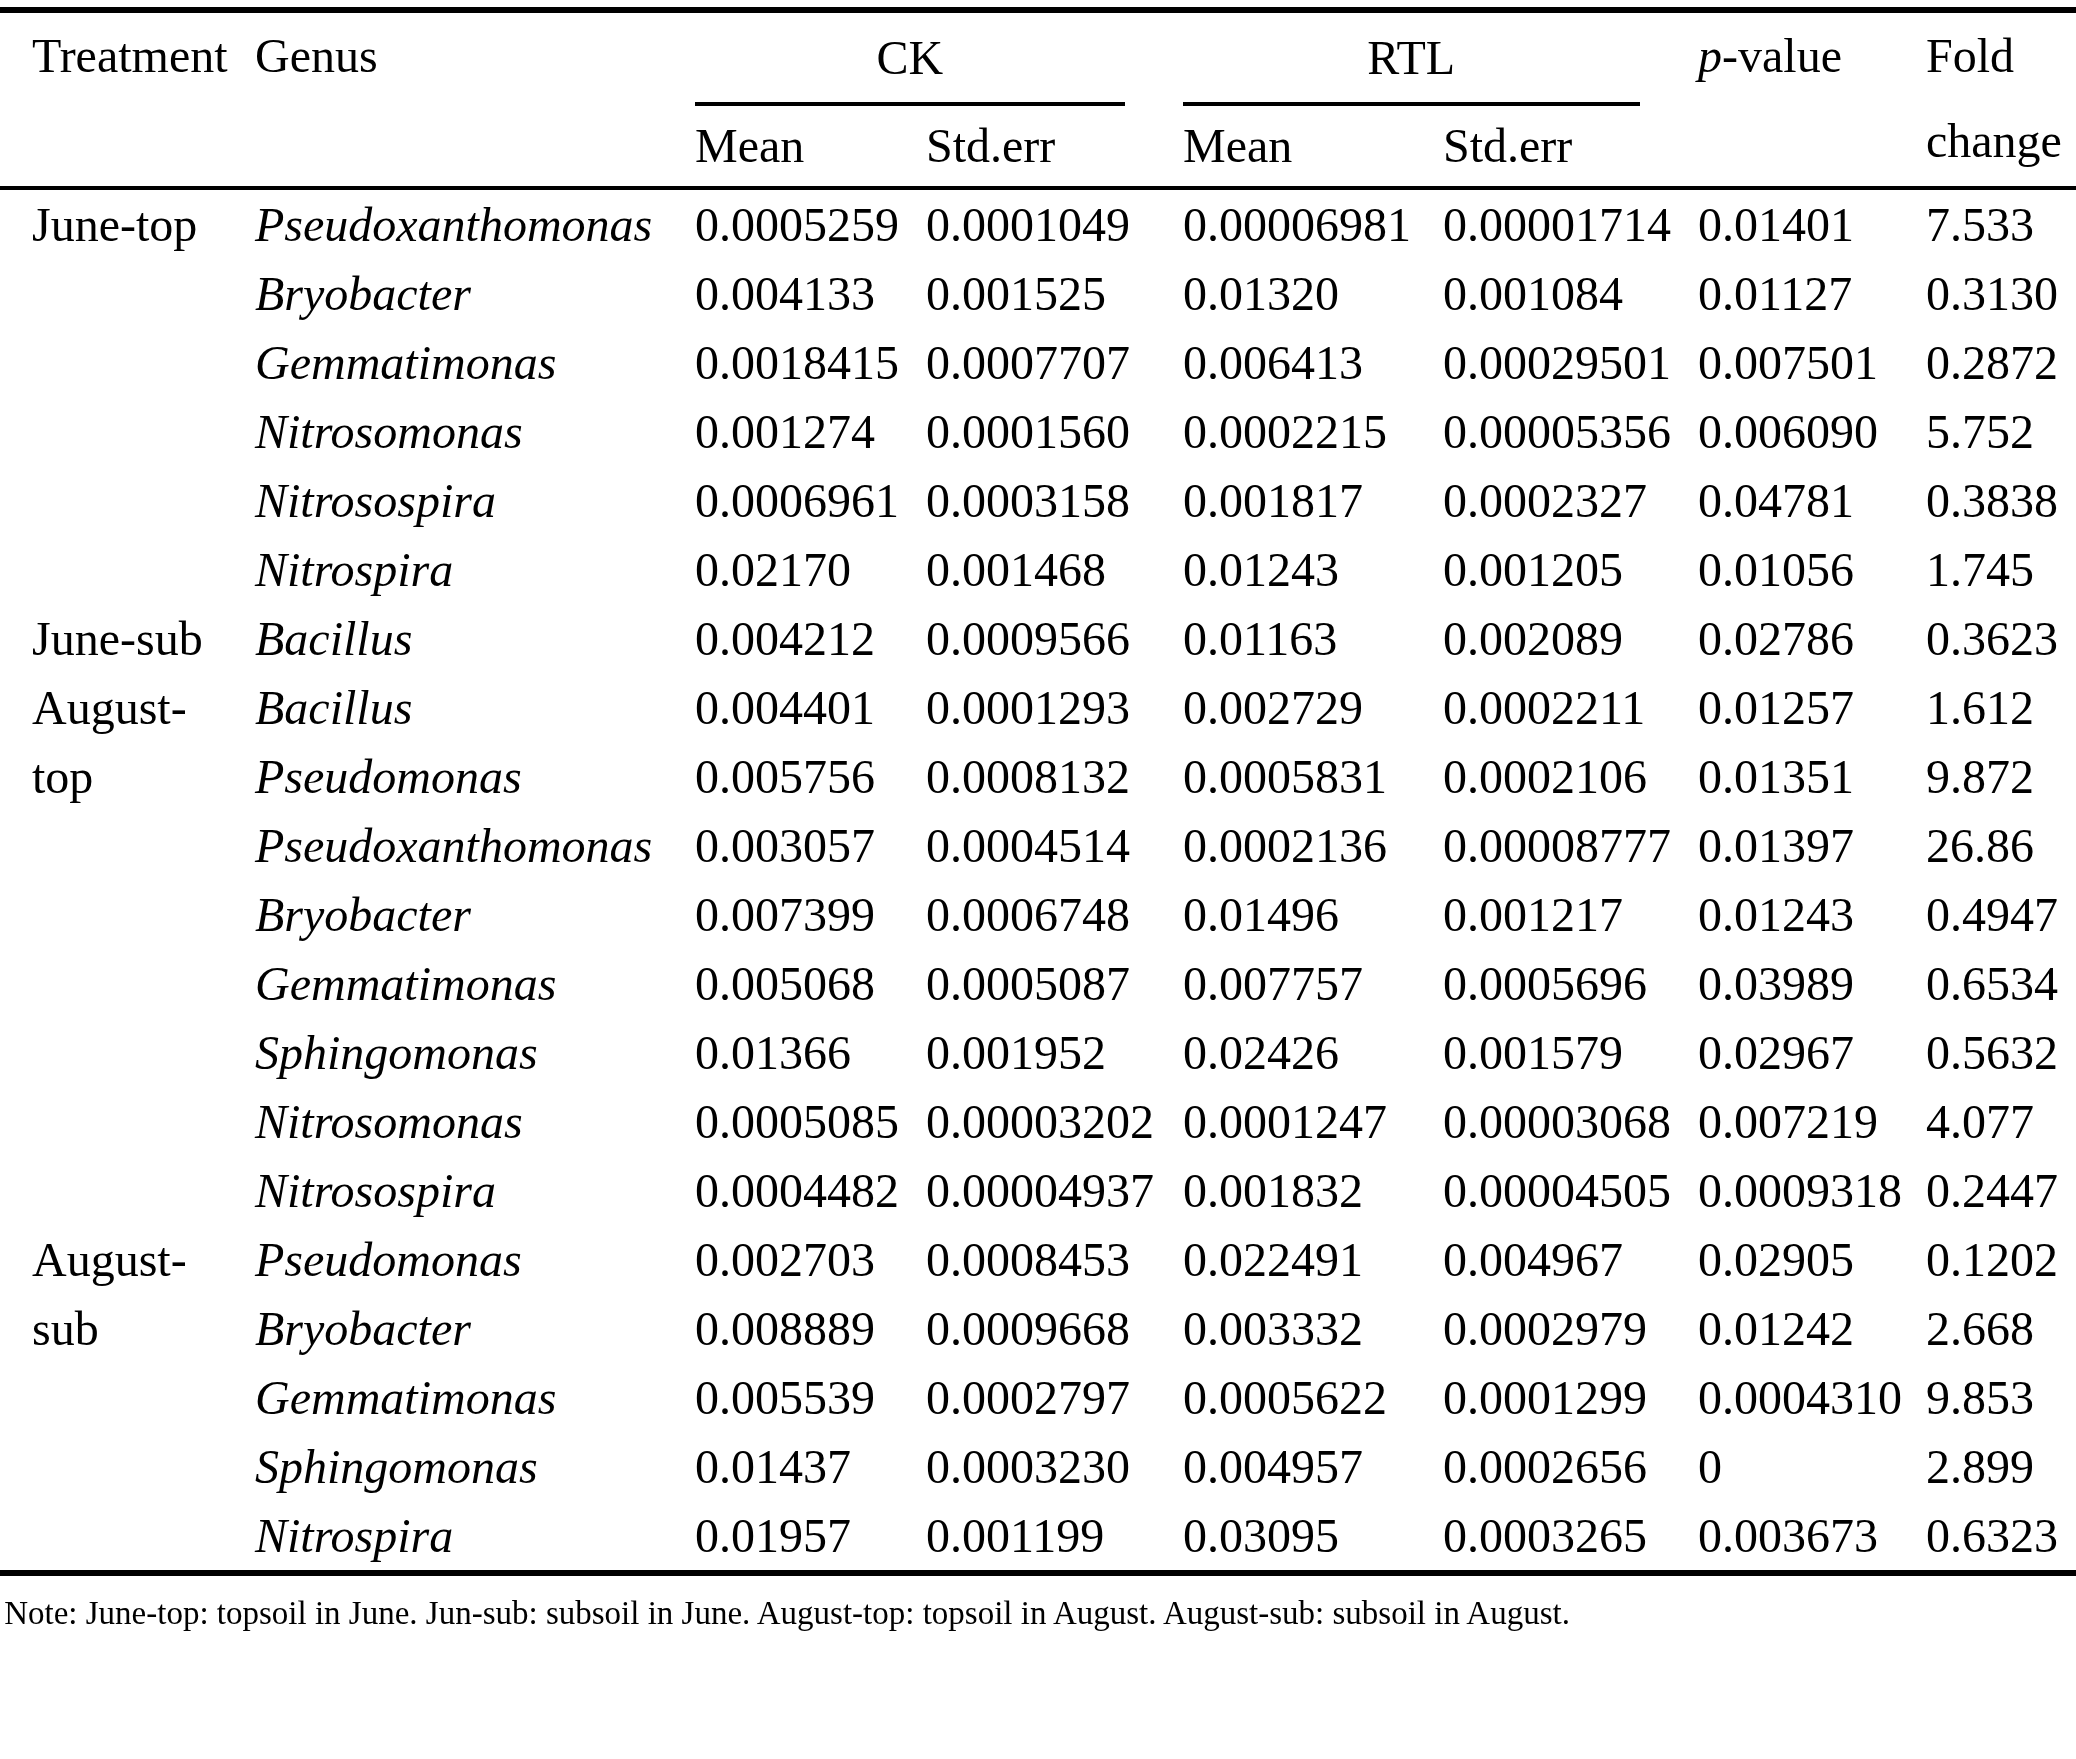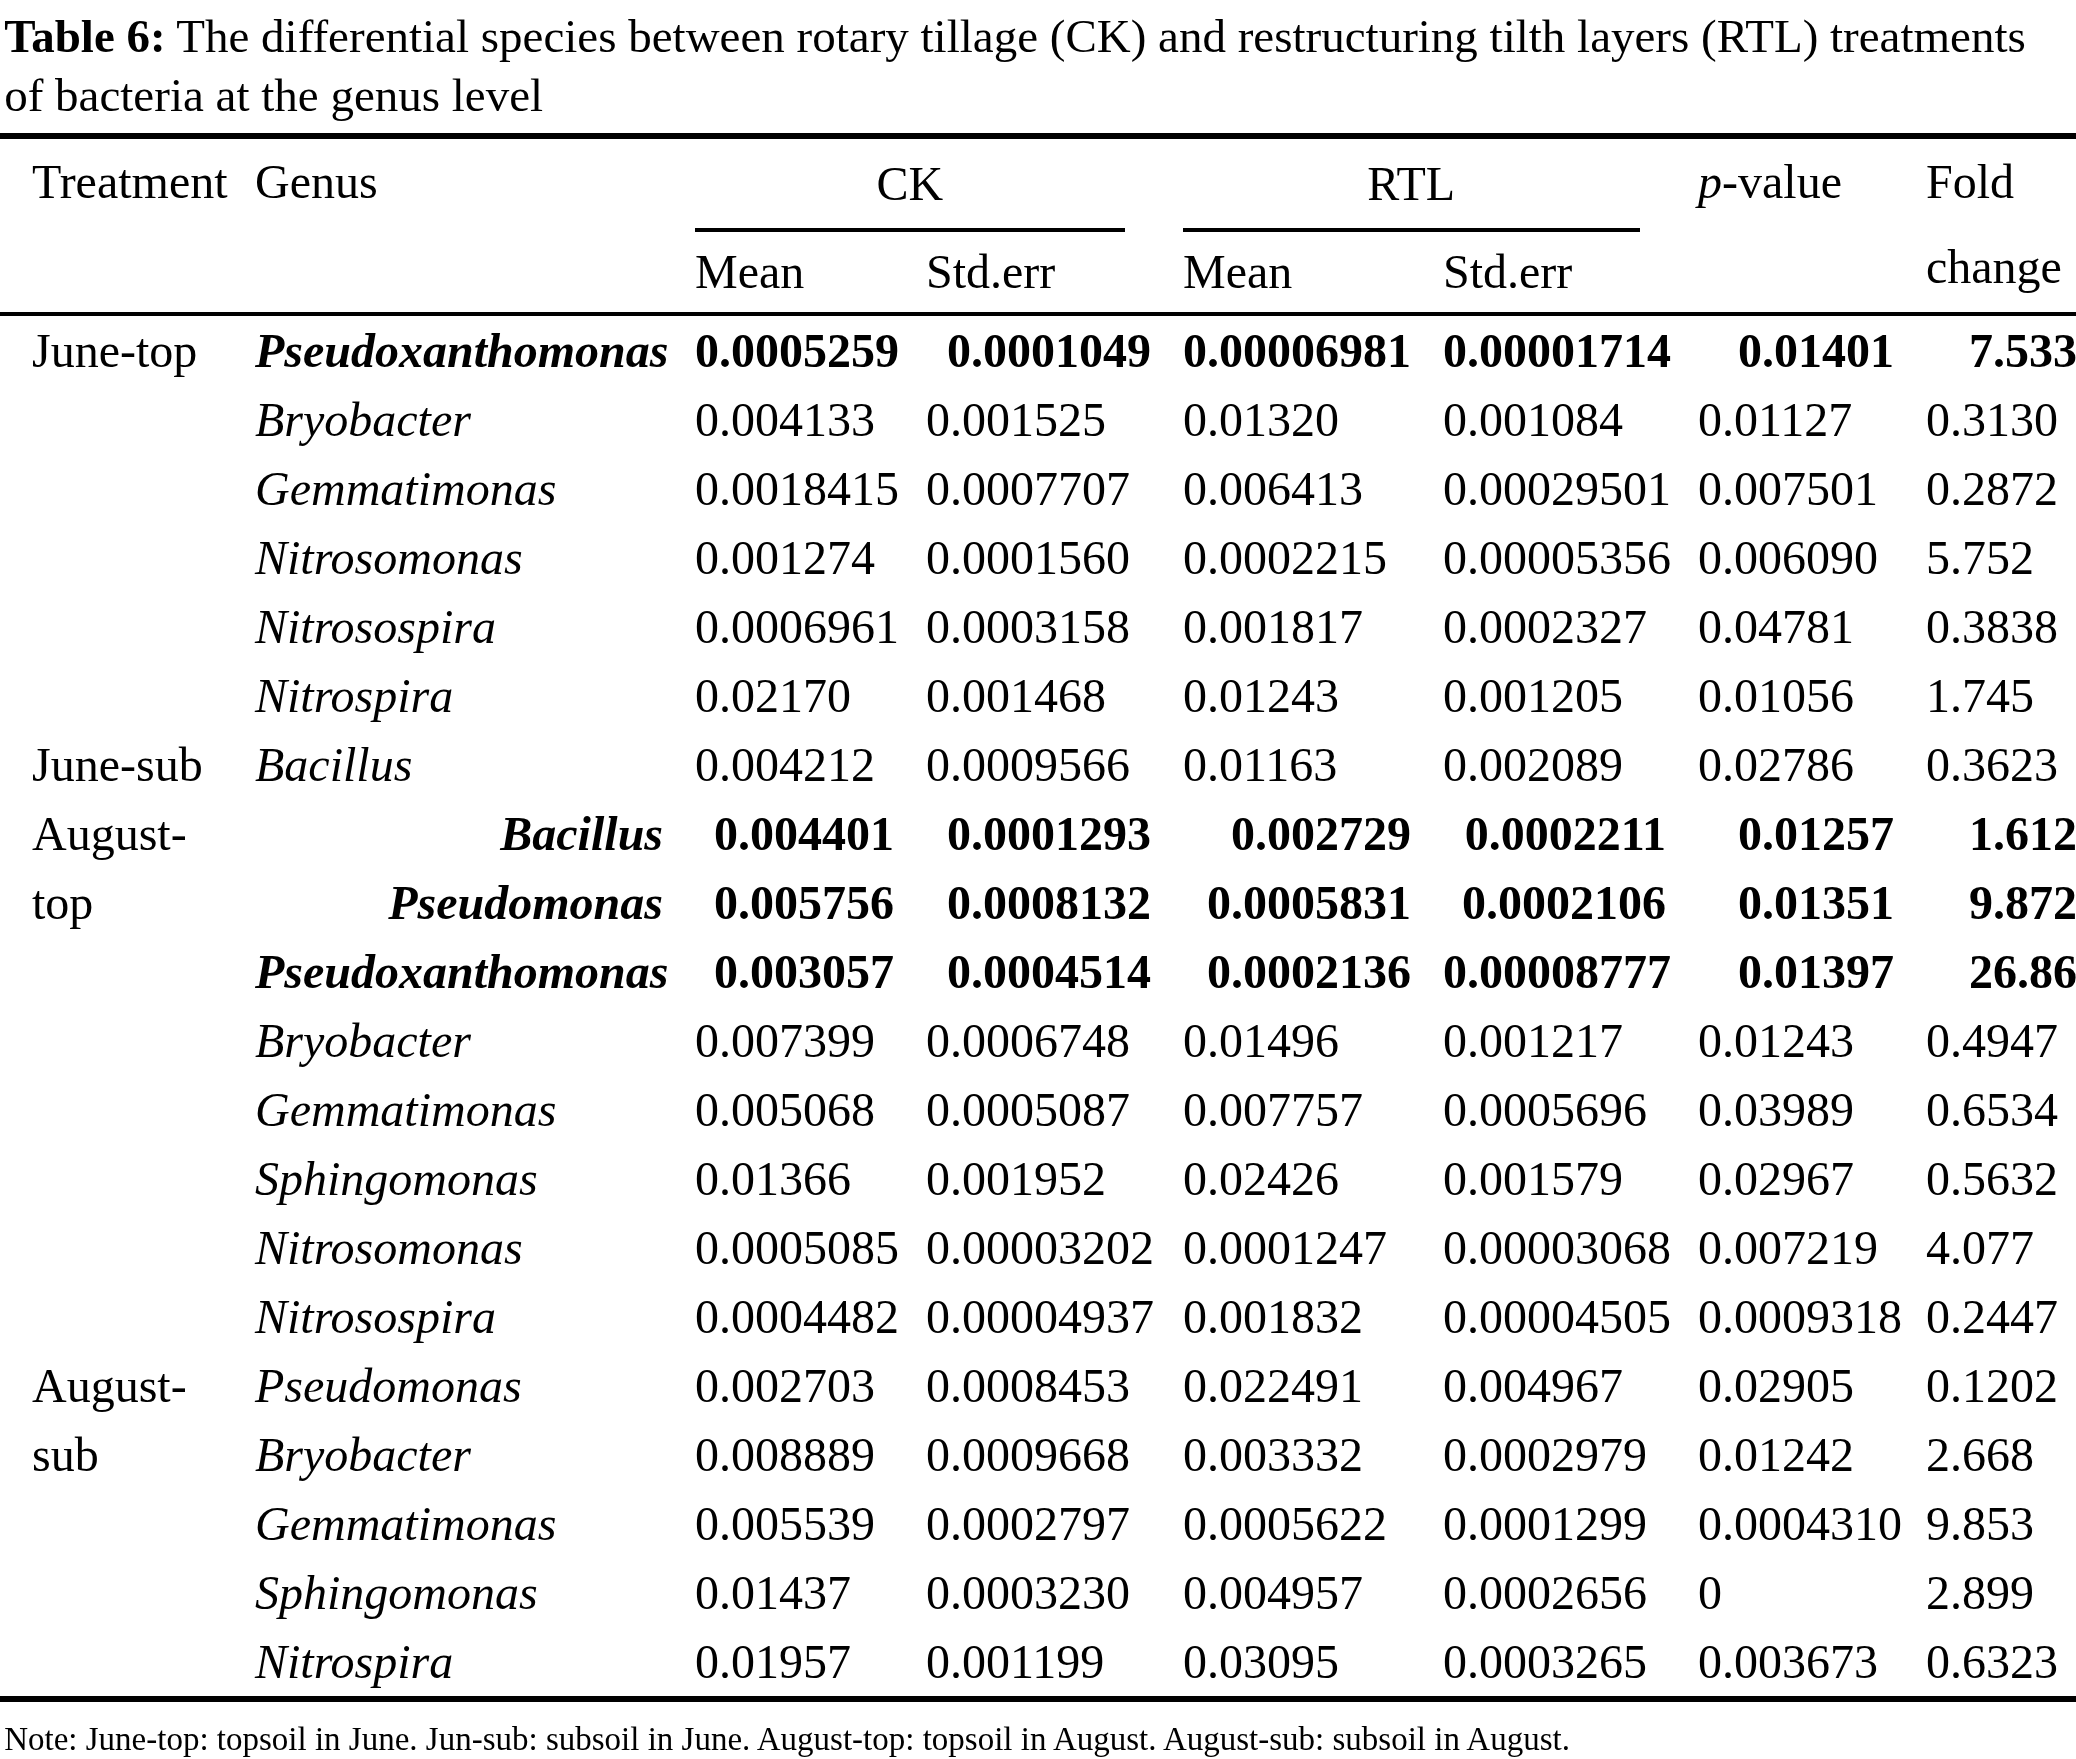--- a/index.html
+++ b/index.html
@@ -50,36 +50,35 @@
   }
   th.c-fold { white-space: normal; }
   tr.h2 th { line-height: 80px; height: 80px; }
 
   tbody tr { height: 69px; }
   tbody td { line-height: 69px; }
   tbody tr:first-child td { border-top: 4.2px solid #000; }
   td.treat { white-space: normal; }
   td.genus { font-style: italic; white-space: nowrap; }
   td.num { white-space: nowrap; }
-  .bold { font-weight: bold; text-align: right; }
+  .bold { font-weight: normal; }
   .i { font-style: italic; }
 
   .note {
     margin: 13.8px 0 0 4.2px;
     font-size: 33px;
     line-height: 47px;
     white-space: nowrap;
   }
 </style>
 </head>
 <body>
 
 <div class="page">
 
-  <p class="caption"><span class="cap-label">Table 6:</span><span>The differential species between rotary tillage (CK) and restructuring tilth layers (RTL) treatments of bacteria at the genus level</span></p>
 
   <table class="tbl">
     <colgroup>
       <col style="width:223px">
       <col style="width:440px">
       <col style="width:231px">
       <col style="width:257px">
       <col style="width:260px">
       <col style="width:255px">
       <col style="width:228px">

